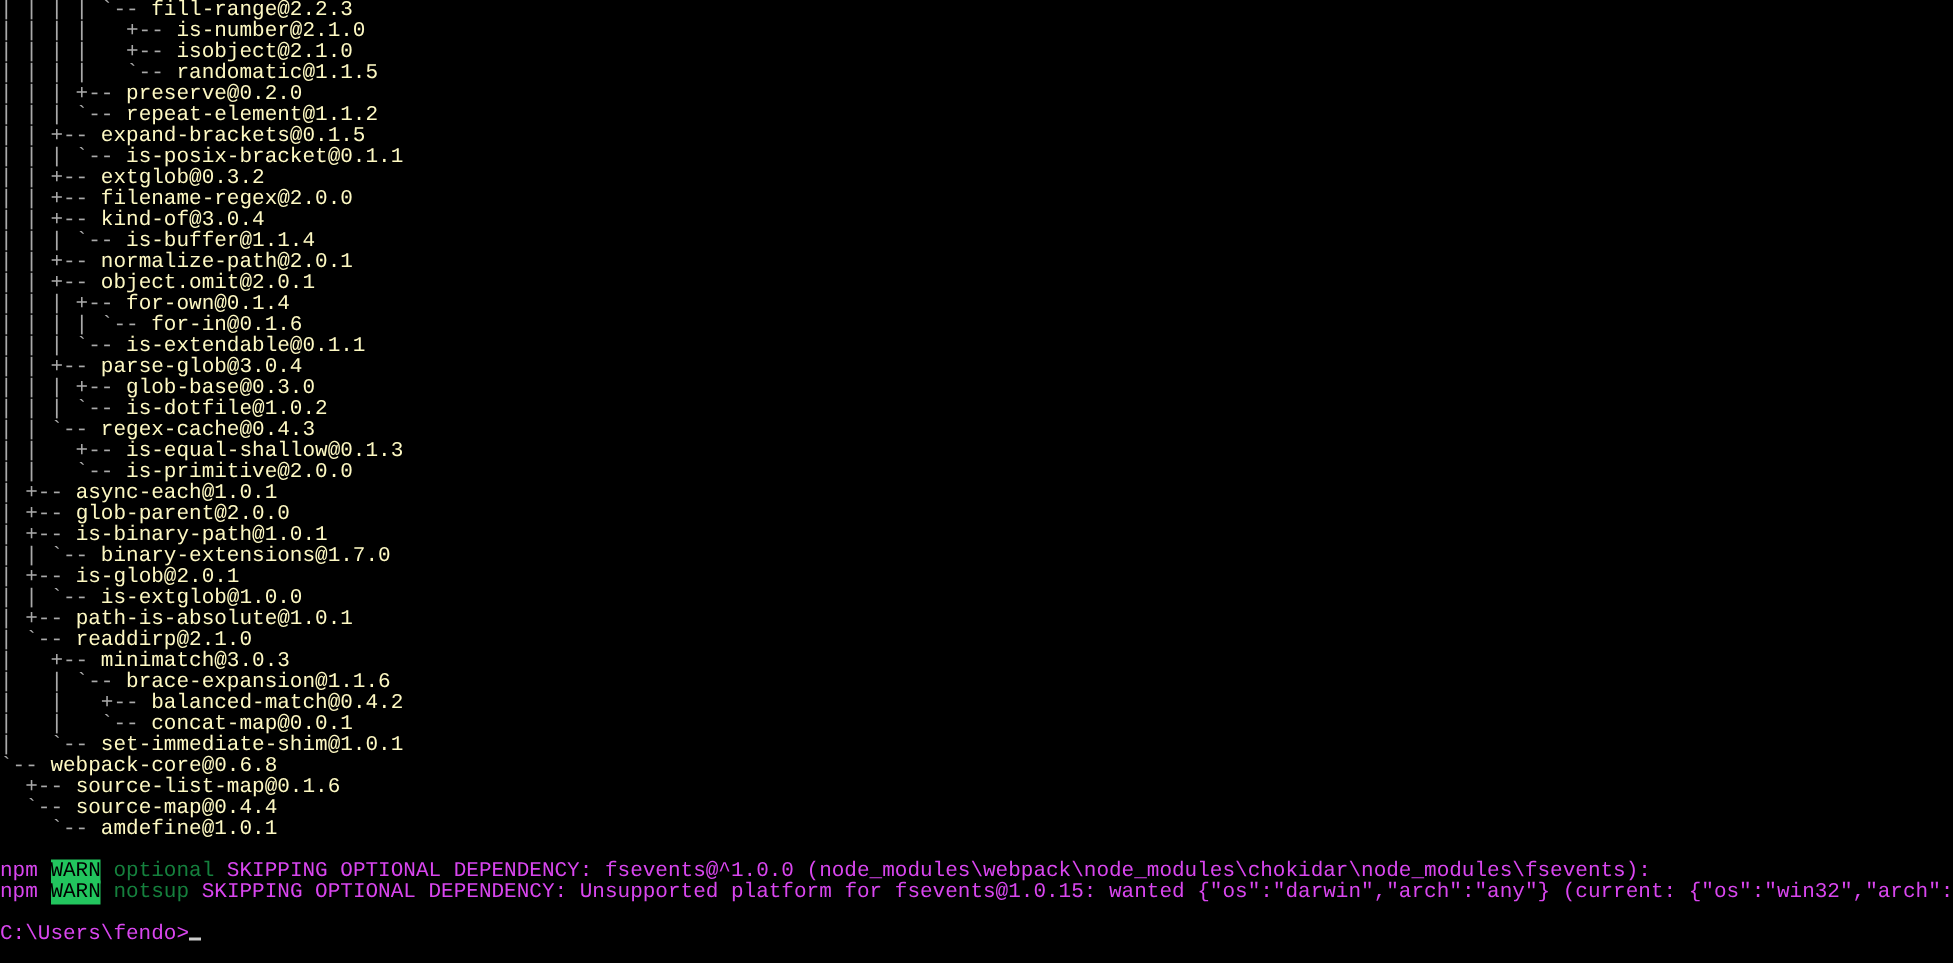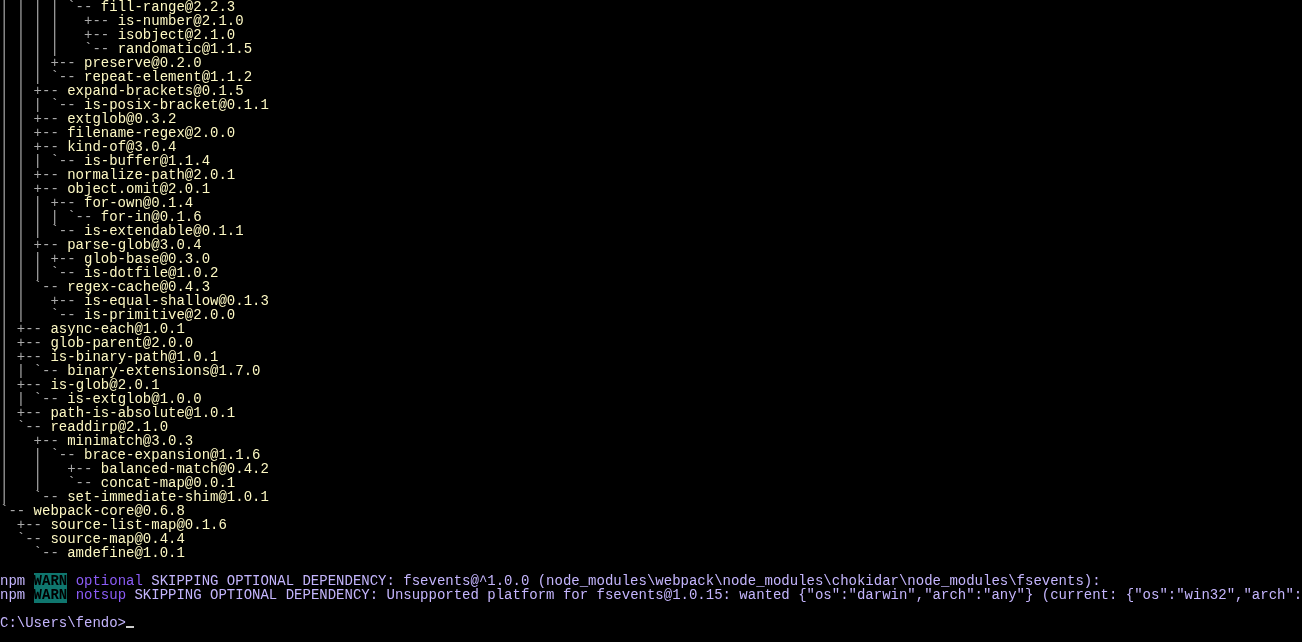--- a/index.html
+++ b/index.html
@@ -1,20 +1,20 @@
 <!DOCTYPE html>
 <html><head>
 <meta charset="utf-8">
 <style>
   html,body{margin:0;padding:0;background:#000;color:#ccc;font-family:"Consolas","Courier New",monospace;font-size:14px;line-height:14px;width:1302px;height:642px;overflow:hidden}
   .term{white-space:pre;padding:0;margin:0}
   .ln{height:14px}
   .tree{color:#aaa}
   .pkg{color:#fef9c3}
-  .warn-bg{background:#0f766e;color:#000;font-weight:bold}
-  .magenta{color:#8b5cf6}
-  .gray{color:#c4b5fd}
+  .warn-bg{background:#22c55e;color:#000;font-weight:normal}
+  .magenta{color:#15803d}
+  .gray{color:#d946ef}
   .cursor{display:inline-block;width:8px;height:2px;background:#ccc;vertical-align:-1px}
 </style>
 </head>
 <body>
 
 <div class="term" id="term"><div class="ln"><span class="tree">| | | | `-- </span><span class="pkg">fill-range@2.2.3</span></div><div class="ln"><span class="tree">| | | |   +-- </span><span class="pkg">is-number@2.1.0</span></div><div class="ln"><span class="tree">| | | |   +-- </span><span class="pkg">isobject@2.1.0</span></div><div class="ln"><span class="tree">| | | |   `-- </span><span class="pkg">randomatic@1.1.5</span></div><div class="ln"><span class="tree">| | | +-- </span><span class="pkg">preserve@0.2.0</span></div><div class="ln"><span class="tree">| | | `-- </span><span class="pkg">repeat-element@1.1.2</span></div><div class="ln"><span class="tree">| | +-- </span><span class="pkg">expand-brackets@0.1.5</span></div><div class="ln"><span class="tree">| | | `-- </span><span class="pkg">is-posix-bracket@0.1.1</span></div><div class="ln"><span class="tree">| | +-- </span><span class="pkg">extglob@0.3.2</span></div><div class="ln"><span class="tree">| | +-- </span><span class="pkg">filename-regex@2.0.0</span></div><div class="ln"><span class="tree">| | +-- </span><span class="pkg">kind-of@3.0.4</span></div><div class="ln"><span class="tree">| | | `-- </span><span class="pkg">is-buffer@1.1.4</span></div><div class="ln"><span class="tree">| | +-- </span><span class="pkg">normalize-path@2.0.1</span></div><div class="ln"><span class="tree">| | +-- </span><span class="pkg">object.omit@2.0.1</span></div><div class="ln"><span class="tree">| | | +-- </span><span class="pkg">for-own@0.1.4</span></div><div class="ln"><span class="tree">| | | | `-- </span><span class="pkg">for-in@0.1.6</span></div><div class="ln"><span class="tree">| | | `-- </span><span class="pkg">is-extendable@0.1.1</span></div><div class="ln"><span class="tree">| | +-- </span><span class="pkg">parse-glob@3.0.4</span></div><div class="ln"><span class="tree">| | | +-- </span><span class="pkg">glob-base@0.3.0</span></div><div class="ln"><span class="tree">| | | `-- </span><span class="pkg">is-dotfile@1.0.2</span></div><div class="ln"><span class="tree">| | `-- </span><span class="pkg">regex-cache@0.4.3</span></div><div class="ln"><span class="tree">| |   +-- </span><span class="pkg">is-equal-shallow@0.1.3</span></div><div class="ln"><span class="tree">| |   `-- </span><span class="pkg">is-primitive@2.0.0</span></div><div class="ln"><span class="tree">| +-- </span><span class="pkg">async-each@1.0.1</span></div><div class="ln"><span class="tree">| +-- </span><span class="pkg">glob-parent@2.0.0</span></div><div class="ln"><span class="tree">| +-- </span><span class="pkg">is-binary-path@1.0.1</span></div><div class="ln"><span class="tree">| | `-- </span><span class="pkg">binary-extensions@1.7.0</span></div><div class="ln"><span class="tree">| +-- </span><span class="pkg">is-glob@2.0.1</span></div><div class="ln"><span class="tree">| | `-- </span><span class="pkg">is-extglob@1.0.0</span></div><div class="ln"><span class="tree">| +-- </span><span class="pkg">path-is-absolute@1.0.1</span></div><div class="ln"><span class="tree">| `-- </span><span class="pkg">readdirp@2.1.0</span></div><div class="ln"><span class="tree">|   +-- </span><span class="pkg">minimatch@3.0.3</span></div><div class="ln"><span class="tree">|   | `-- </span><span class="pkg">brace-expansion@1.1.6</span></div><div class="ln"><span class="tree">|   |   +-- </span><span class="pkg">balanced-match@0.4.2</span></div><div class="ln"><span class="tree">|   |   `-- </span><span class="pkg">concat-map@0.0.1</span></div><div class="ln"><span class="tree">|   `-- </span><span class="pkg">set-immediate-shim@1.0.1</span></div><div class="ln"><span class="tree">`-- </span><span class="pkg">webpack-core@0.6.8</span></div><div class="ln"><span class="tree">  +-- </span><span class="pkg">source-list-map@0.1.6</span></div><div class="ln"><span class="tree">  `-- </span><span class="pkg">source-map@0.4.4</span></div><div class="ln"><span class="tree">    `-- </span><span class="pkg">amdefine@1.0.1</span></div><div class="ln"></div><div class="ln"><span class="gray">npm </span><span class="warn-bg">WARN</span><span class="gray"> </span><span class="magenta">optional</span><span class="gray"> SKIPPING OPTIONAL DEPENDENCY: fsevents@^1.0.0 (node_modules\webpack\node_modules\chokidar\node_modules\fsevents):</span></div><div class="ln"><span class="gray">npm </span><span class="warn-bg">WARN</span><span class="gray"> </span><span class="magenta">notsup</span><span class="gray"> SKIPPING OPTIONAL DEPENDENCY: Unsupported platform for fsevents@1.0.15: wanted {"os":"darwin","arch":"any"} (current: {"os":"win32","arch":"x64"})</span></div><div class="ln"></div><div class="ln"><span class="gray">C:\Users\fendo&gt;</span><span class="cursor"></span></div></div>
 
 </body></html>

